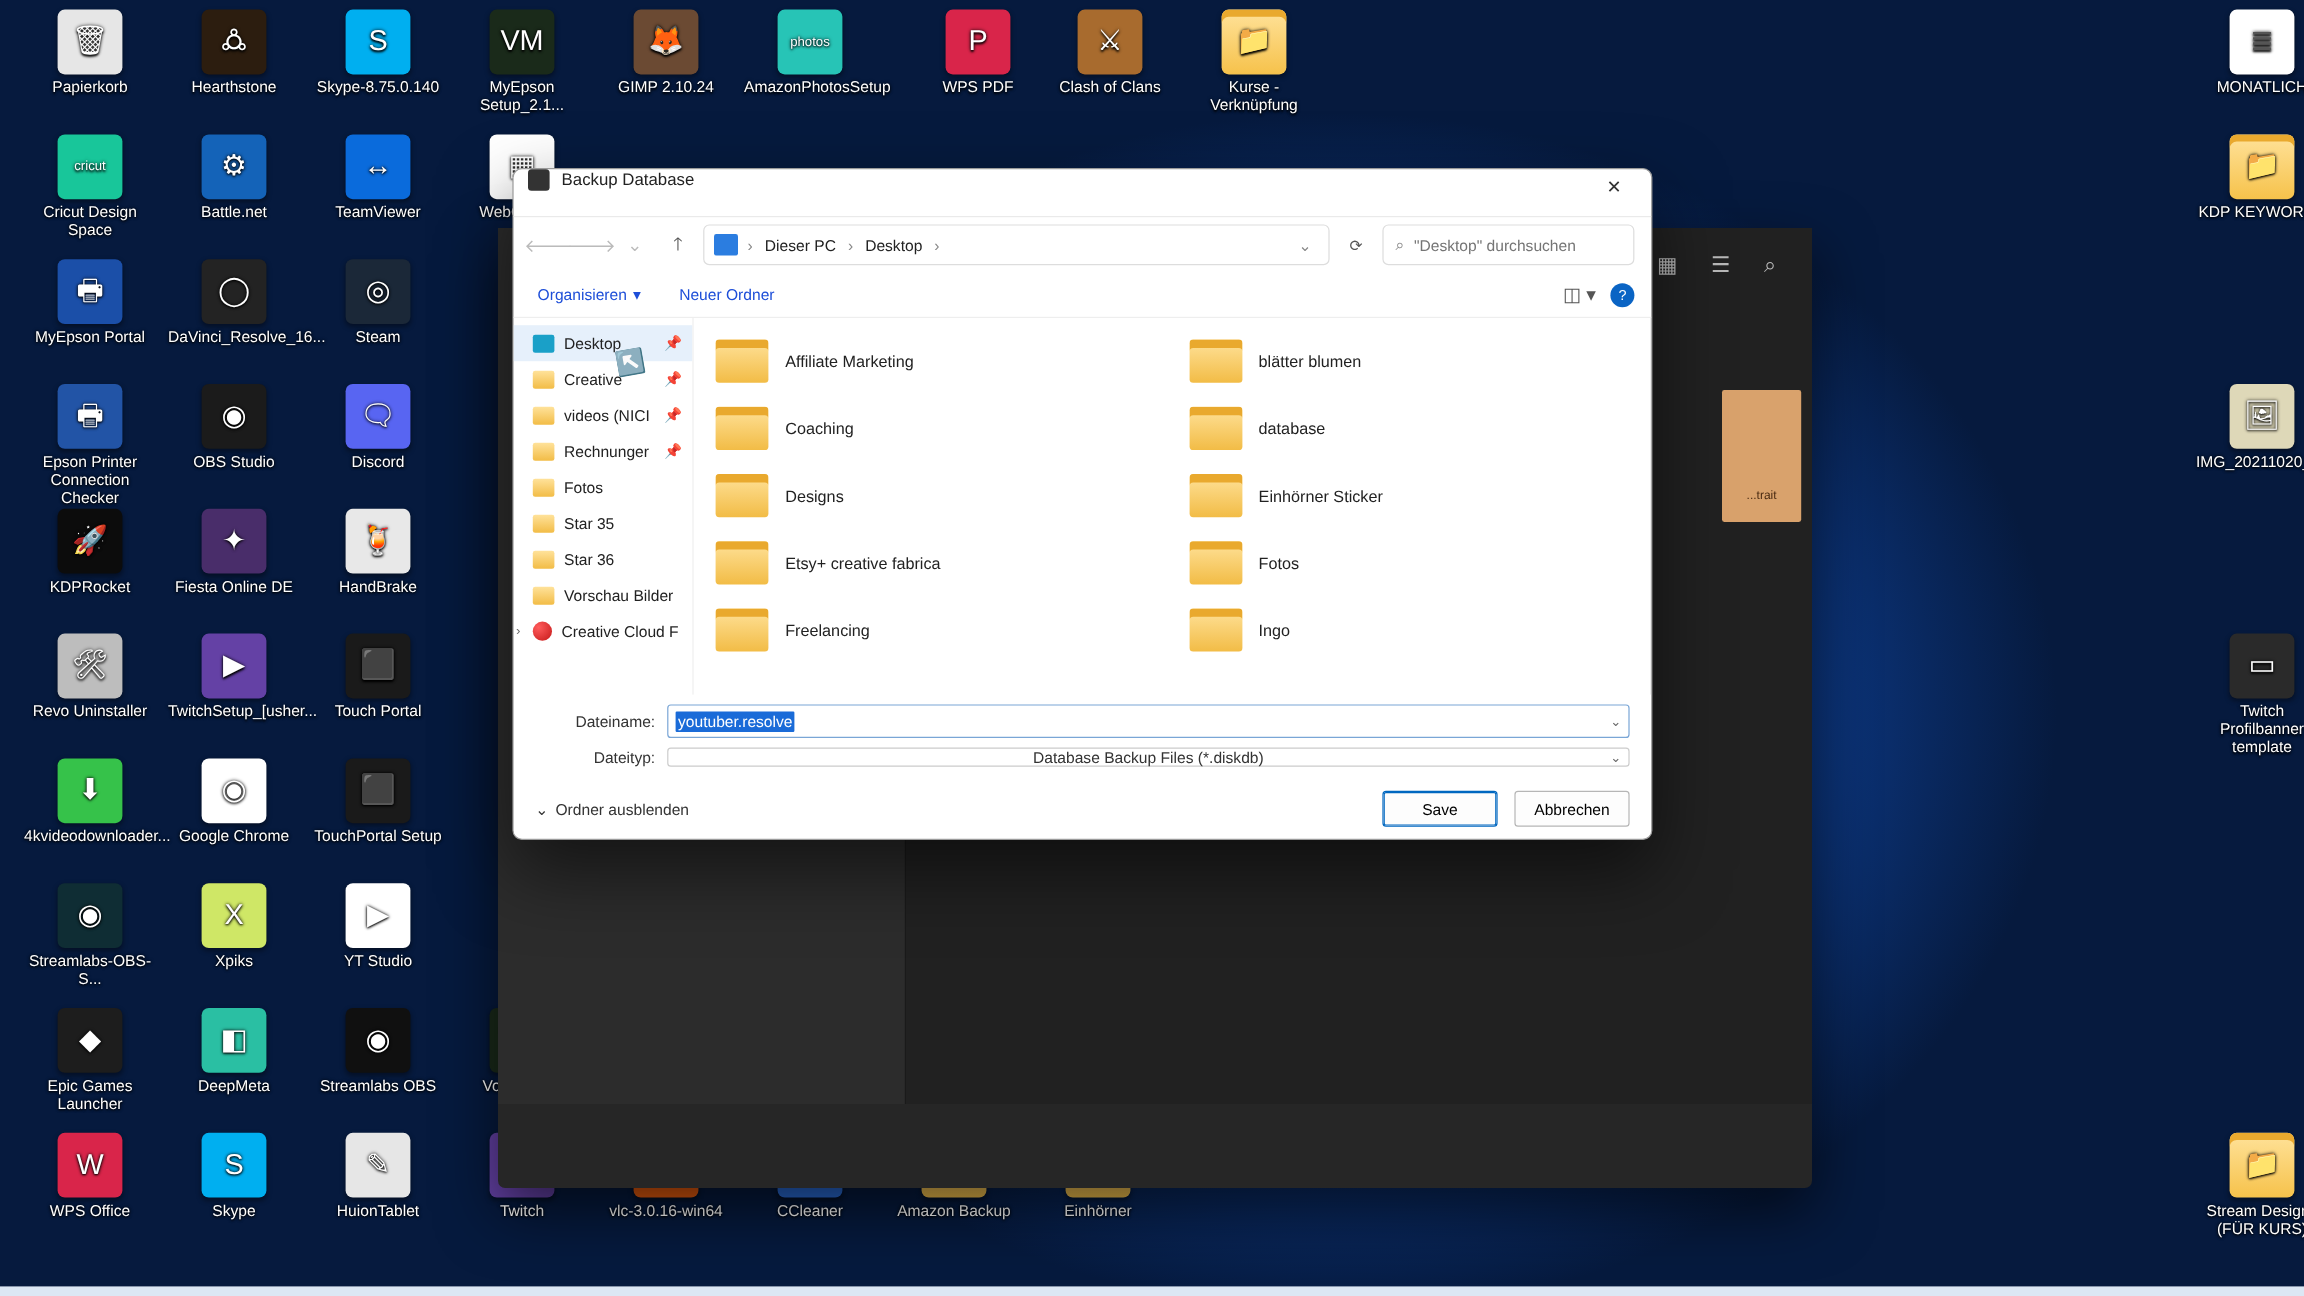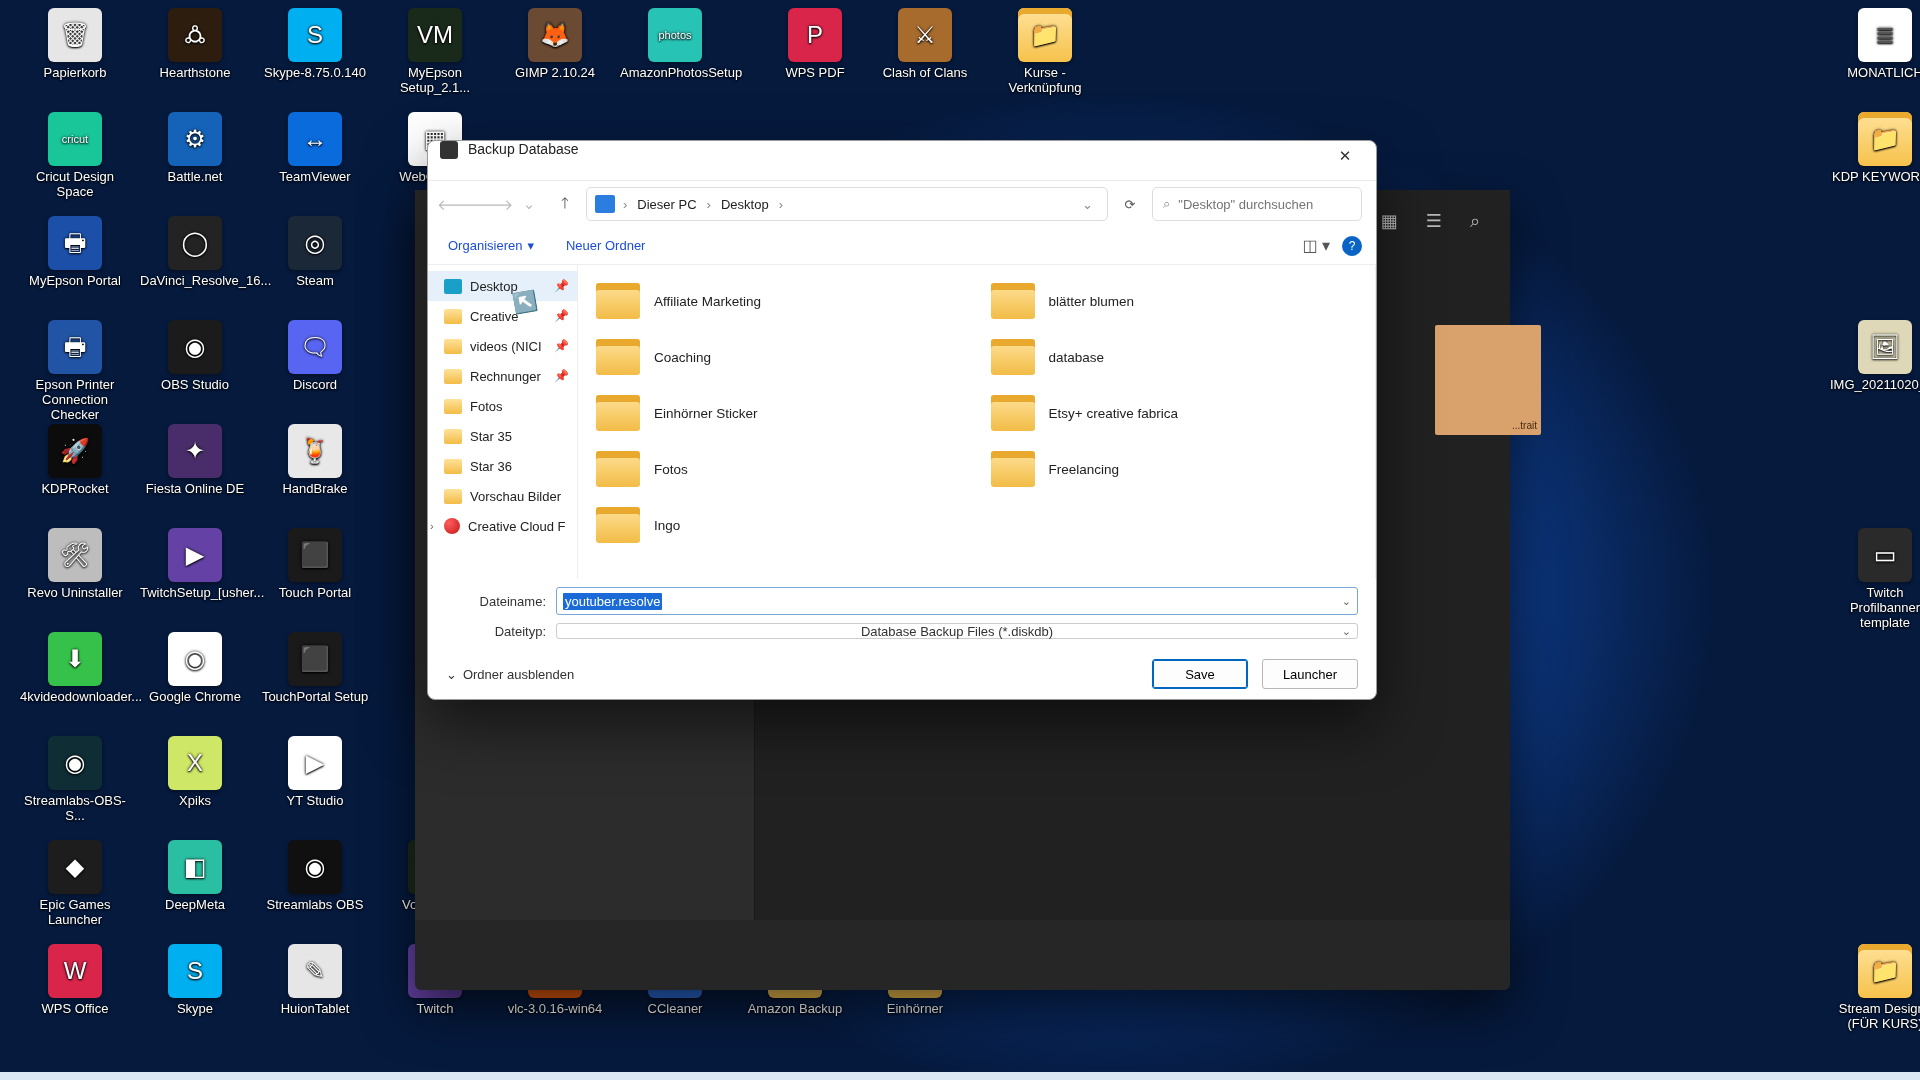--- a/index.html
+++ b/index.html
@@ -38,23 +38,23 @@
     position:absolute; top:20px; right:30px; display:flex; gap:28px; align-items:center;
     color:#b8b8b8; font-size:18px;
   }
   .resolve-toolbar .ti { cursor:pointer; }
   .resolve-sidebar {
     position:absolute; left:0; top:0; bottom:70px; width:340px;
     background:#2c2c2c; border-right:1px solid #1a1a1a;
   }
   .resolve-content { position:absolute; left:340px; right:0; top:0; bottom:70px; background:#212121; }
   .resolve-portrait {
-    position:absolute; left:680px; top:135px; width:106px; height:110px;
+    position:absolute; left:680px; top:135px; width:66px; height:110px;
     background:#d9a26c; border-radius:2px; font-size:10px; color:#4a2b12;
-    display:flex; align-items:flex-end; justify-content:flex-end; padding:4px;
+    display:flex; align-items:flex-end; justify-content:center; padding:16px;
   }
   .resolve-footer {
     position:absolute; left:0; right:0; bottom:0; height:70px;
     background:#262626; border-top:1px solid #1a1a1a;
     display:flex; align-items:center; padding:0 30px; gap:18px;
   }
   .resolve-footer .spacer { flex:1; }
   .rbtn {
     background:#363636; color:#ccc; font-size:14px;
     border:1px solid #454545; border-radius:18px;
@@ -488,20 +488,24 @@
           <div class="fitem">
             <div class="bigfolder"></div>
             <div class="nm">Coaching</div>
           </div>
           <div class="fitem">
             <div class="bigfolder"></div>
             <div class="nm">database</div>
           </div>
           <div class="fitem">
             <div class="bigfolder"></div>
+            <div class="nm">Designs</div>
+          </div>
+          <div class="fitem">
+            <div class="bigfolder"></div>
             <div class="nm">Einhörner Sticker</div>
           </div>
           <div class="fitem">
             <div class="bigfolder"></div>
             <div class="nm">Etsy+ creative fabrica</div>
           </div>
           <div class="fitem">
             <div class="bigfolder"></div>
             <div class="nm">Fotos</div>
           </div>
@@ -534,18 +538,18 @@
     </div>
   </div>
 
   <div class="dlg-foot">
     <div class="hidefld">
       <span>⌄</span>
       <span>Ordner ausblenden</span>
     </div>
     <div class="spacer"></div>
     <button class="winbtn default">Save</button>
-    <button class="winbtn">Launcher</button>
+    <button class="winbtn">Abbrechen</button>
   </div>
 </div>
 
 <div class="cursor">↖️</div>
 <div class="taskbar"></div>
 
 </body></html>

